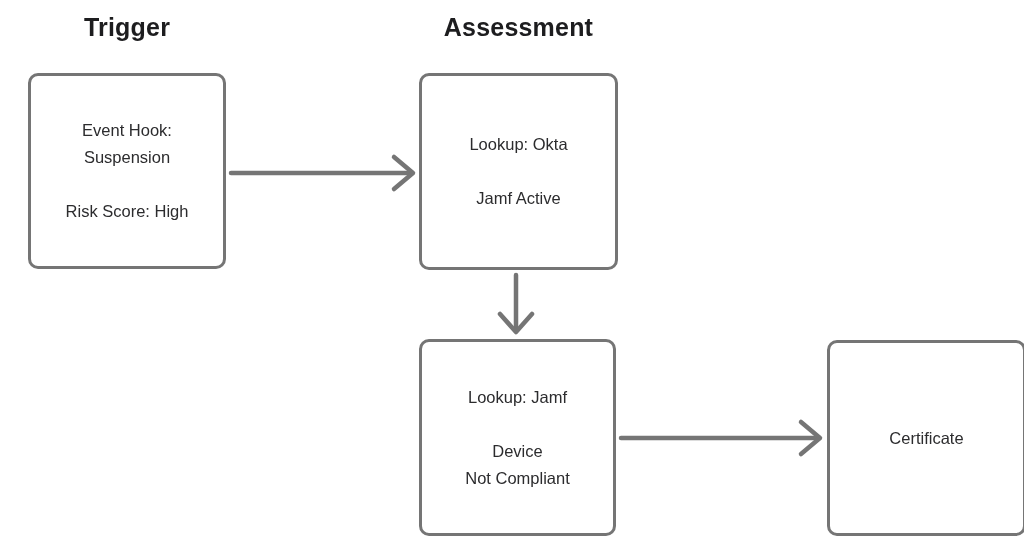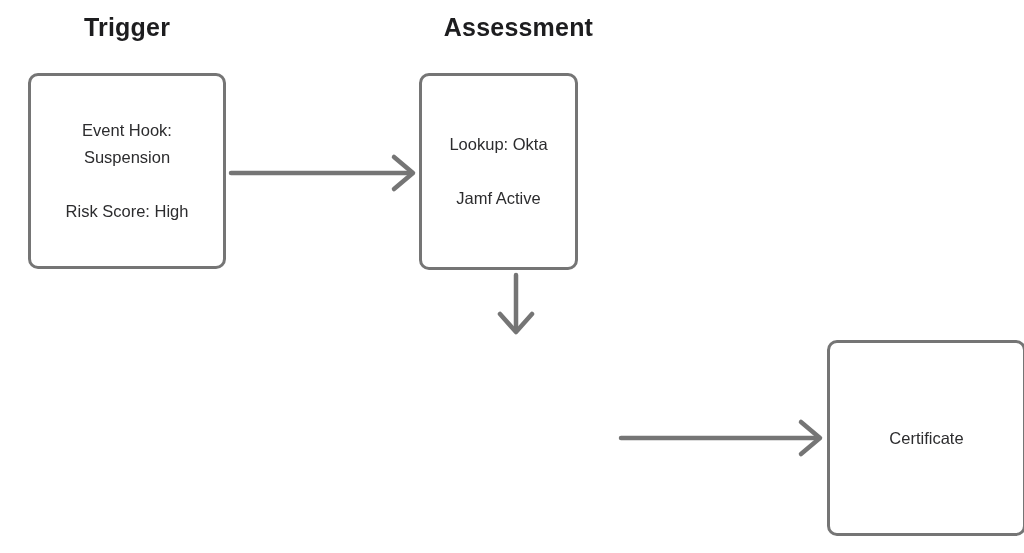--- a/index.html
+++ b/index.html
@@ -59,26 +59,32 @@
   <div class="col-title" style="left:17px;  width:198px;">Trigger</div>
   <div class="col-title" style="left:408px; width:199px;">Assessment</div>
 
   <div class="node" style="left:17px; top:73px; width:198px; height:196px;">
     <div class="node-line">Event Hook:</div>
     <div class="node-line">Suspension</div>
     <div class="node-line"></div>
     <div class="node-line">Risk Score: High</div>
   </div>
 
-  <div class="node" style="left:408px; top:73px; width:159px; height:197px;">
+  <div class="node" style="left:408px; top:73px; width:199px; height:197px;">
     <div class="node-line">Lookup: Okta</div>
     <div class="node-line"></div>
     <div class="node-line">Jamf Active</div>
   </div>
 
+  <div class="node" style="left:408px; top:339px; width:197px; height:197px;">
+    <div class="node-line">Lookup: Jamf</div>
+    <div class="node-line"></div>
+    <div class="node-line">Device</div>
+    <div class="node-line">Not Compliant</div>
+  </div>
 
   <div class="node" style="left:816px; top:340px; width:199px; height:196px;">
     <div class="node-line">Certificate</div>
   </div>
 
   <svg class="arrow-layer" width="1024" height="553" viewBox="0 0 1024 553">
 
     <g stroke="#757575" stroke-width="4.5" fill="none" stroke-linecap="round" stroke-linejoin="round">
       <line x1="220" y1="173" x2="399" y2="173"></line>
       <polyline points="383,157 402,173 383,189"></polyline>

